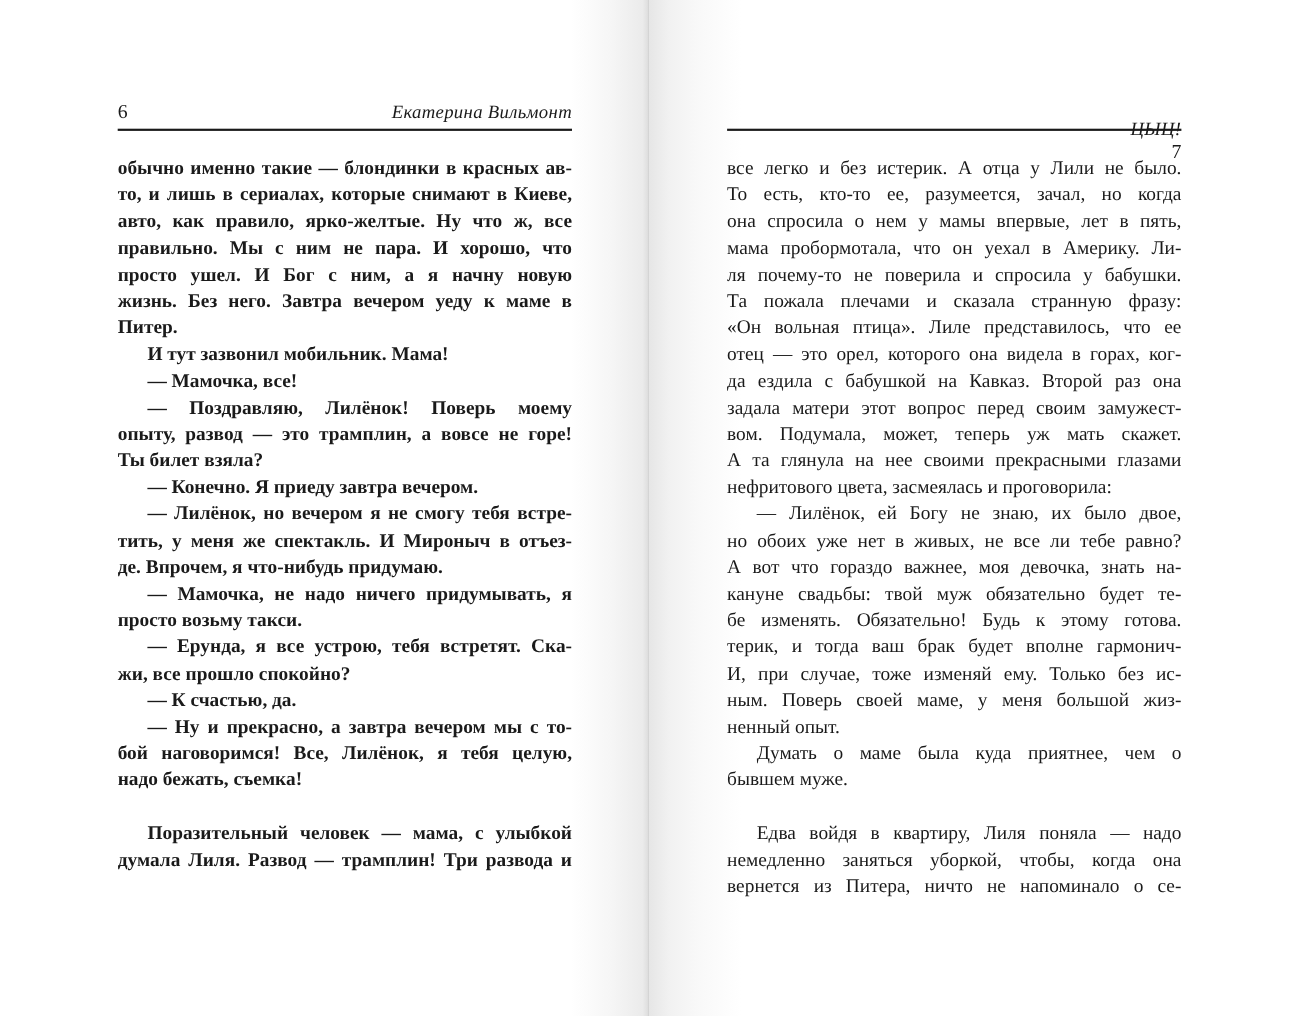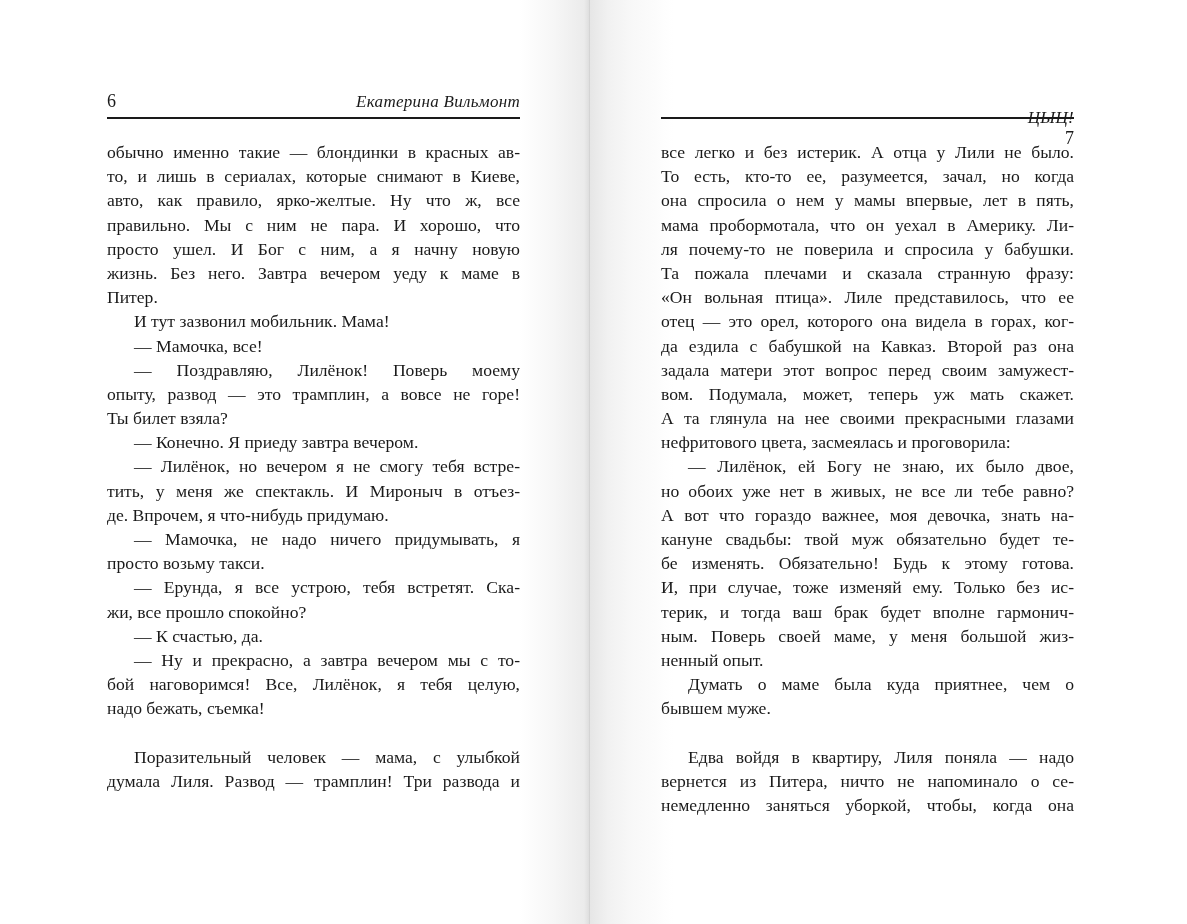--- a/index.html
+++ b/index.html
@@ -67,21 +67,21 @@
     .text {
       position: absolute;
       top: 140px;
       width: 413px;
       font-family: "Liberation Serif", "DejaVu Serif", serif;
       font-size: 17.6px;
       line-height: 24.2px;
       text-align: justify;
       text-align-last: left;
     }
-    .page-left .text { left: 107px; }
+    .page-left .text { left: 107px; font-weight: bold; }
     .page-right .text { left: 662px; left: 71px; }
     .line {
       display: block;
       white-space: nowrap;
       text-align: justify;
       text-align-last: justify;
       height: 24.2px;
     }
     .line.last {
       text-align-last: left;
@@ -154,26 +154,26 @@
         <span class="line">да ездила с бабушкой на Кавказ. Второй раз она</span>
         <span class="line">задала матери этот вопрос перед своим замужест-</span>
         <span class="line">вом. Подумала, может, теперь уж мать скажет.</span>
         <span class="line">А та глянула на нее своими прекрасными глазами</span>
         <span class="line last">нефритового цвета, засмеялась и проговорила:</span>
         <span class="line indent">— Лилёнок, ей Богу не знаю, их было двое,</span>
         <span class="line">но обоих уже нет в живых, не все ли тебе равно?</span>
         <span class="line">А вот что гораздо важнее, моя девочка, знать на-</span>
         <span class="line">кануне свадьбы: твой муж обязательно будет те-</span>
         <span class="line">бе изменять. Обязательно! Будь к этому готова.</span>
+        <span class="line">терик, и тогда ваш брак будет вполне гармонич-</span>
         <span class="line">И, при случае, тоже изменяй ему. Только без ис-</span>
-        <span class="line">терик, и тогда ваш брак будет вполне гармонич-</span>
         <span class="line">ным. Поверь своей маме, у меня большой жиз-</span>
         <span class="line last">ненный опыт.</span>
         <span class="line indent">Думать о маме была куда приятнее, чем о</span>
         <span class="line last">бывшем муже.</span>
         <span class="gap"></span>
         <span class="line indent">Едва войдя в квартиру, Лиля поняла — надо</span>
+        <span class="line">немедленно заняться уборкой, чтобы, когда она</span>
         <span class="line">вернется из Питера, ничто не напоминало о се-</span>
-        <span class="line">немедленно заняться уборкой, чтобы, когда она</span>
       </div>
   </div>
 
 </div>
 
 </body></html>

